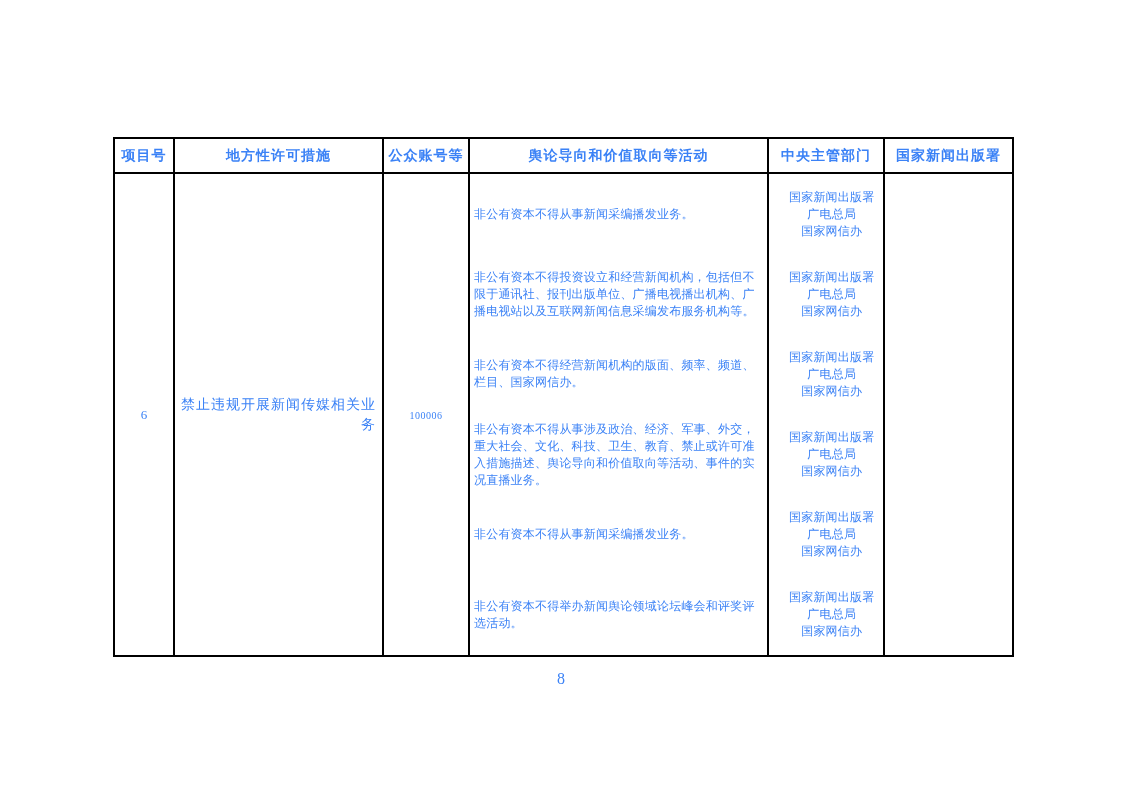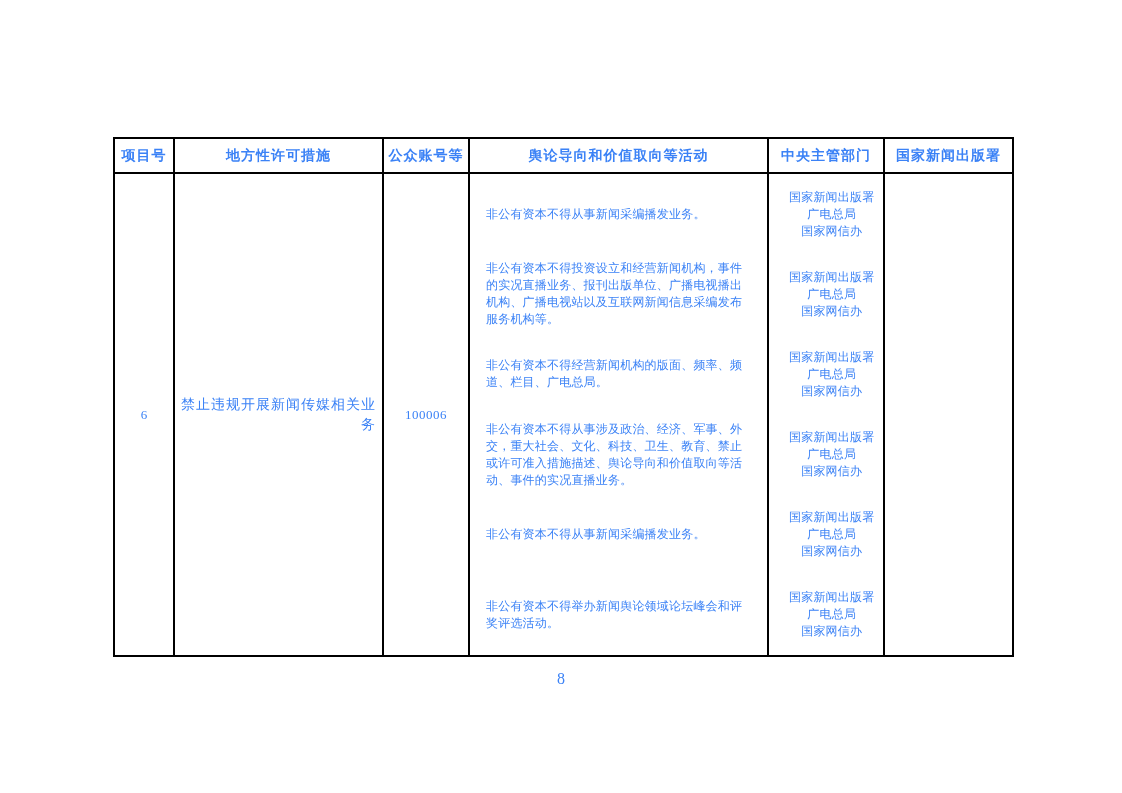--- a/index.html
+++ b/index.html
@@ -40,42 +40,42 @@
     overflow: hidden;
   }
   td.body-cell {
     height: 481px;
   }
   .cell-center {
     text-align: center;
     font-size: 13px;
   }
   .code-text {
-    font-size: 13px;
+    font-size: 10px;
     letter-spacing: 0.5px;
   }
   .item-name {
     padding: 0 6px;
     font-size: 14px;
     letter-spacing: 1px;
     line-height: 20px;
     text-align: right;
   }
   .subgrid {
     display: grid;
     grid-template-rows: repeat(6, 1fr);
     height: 481px;
   }
   .sub {
     display: flex;
     align-items: center;
     overflow: hidden;
   }
   .measure-text {
-    margin: 12px;
+    margin: 0;
     padding: 0 8px 0 4px;
     font-size: 12px;
     line-height: 17px;
     letter-spacing: 0.2px;
     text-align: left;
   }
   .dept-group {
     padding-left: 20px;
     font-size: 12px;
     line-height: 17px;
@@ -127,24 +127,24 @@
         </td>
         <td class="body-cell cell-center">
           <span class="code-text">100006</span>
         </td>
         <td class="body-cell">
           <div class="subgrid">
             <div class="sub">
               <p class="measure-text">非公有资本不得从事新闻采编播发业务。</p>
             </div>
             <div class="sub">
-              <p class="measure-text">非公有资本不得投资设立和经营新闻机构，事件的实况直播业务、报刊出版单位、广播电视播出机构、广播电视站以及互联网新闻信息采编发布服务机构等。</p>
-            </div>
-            <div class="sub">
-              <p class="measure-text">非公有资本不得经营新闻机构的版面、频率、频道、栏目、广电总局。</p>
+              <p class="measure-text">非公有资本不得投资设立和经营新闻机构，包括但不限于通讯社、报刊出版单位、广播电视播出机构、广播电视站以及互联网新闻信息采编发布服务机构等。</p>
+            </div>
+            <div class="sub">
+              <p class="measure-text">非公有资本不得经营新闻机构的版面、频率、频道、栏目、国家网信办。</p>
             </div>
             <div class="sub">
               <p class="measure-text">非公有资本不得从事涉及政治、经济、军事、外交，重大社会、文化、科技、卫生、教育、禁止或许可准入措施描述、舆论导向和价值取向等活动、事件的实况直播业务。</p>
             </div>
             <div class="sub">
               <p class="measure-text">非公有资本不得从事新闻采编播发业务。</p>
             </div>
             <div class="sub">
               <p class="measure-text">非公有资本不得举办新闻舆论领域论坛峰会和评奖评选活动。</p>
             </div>

